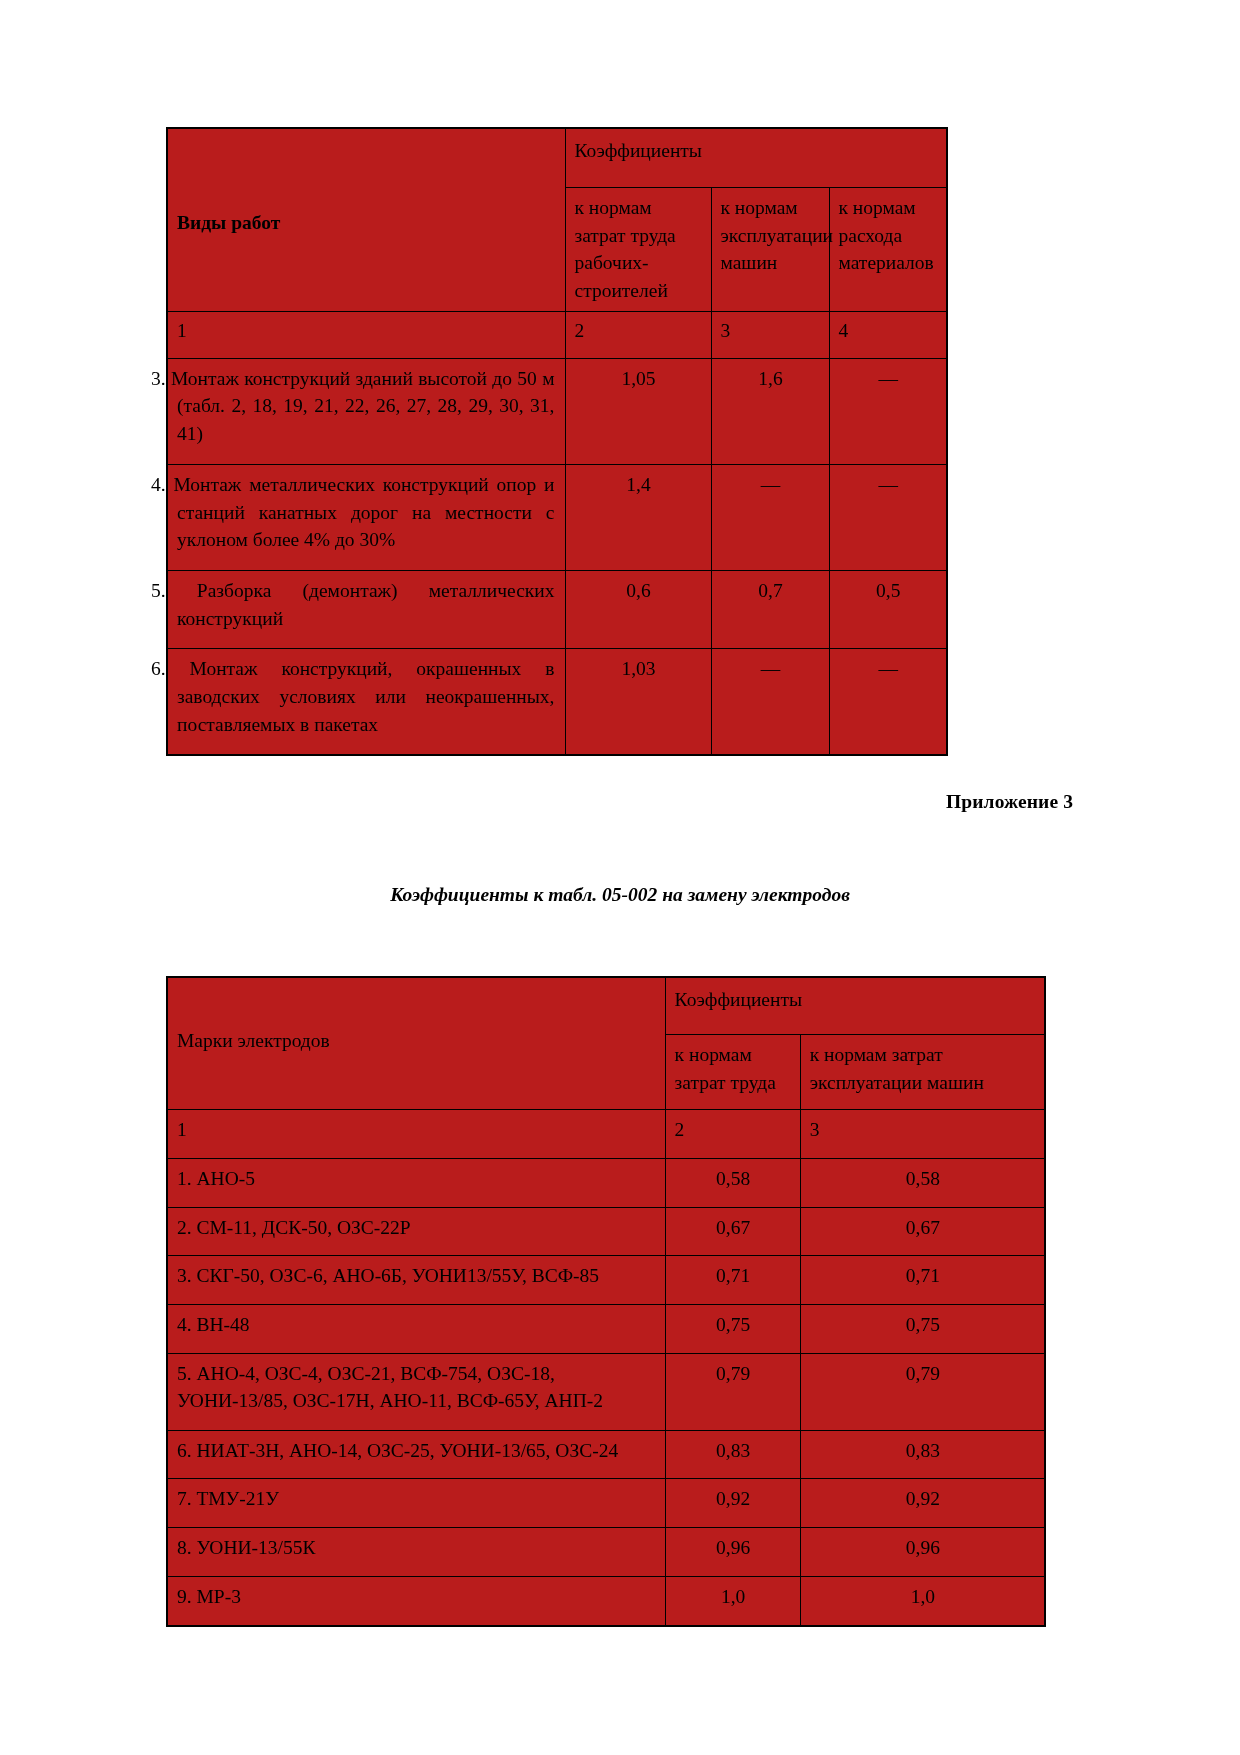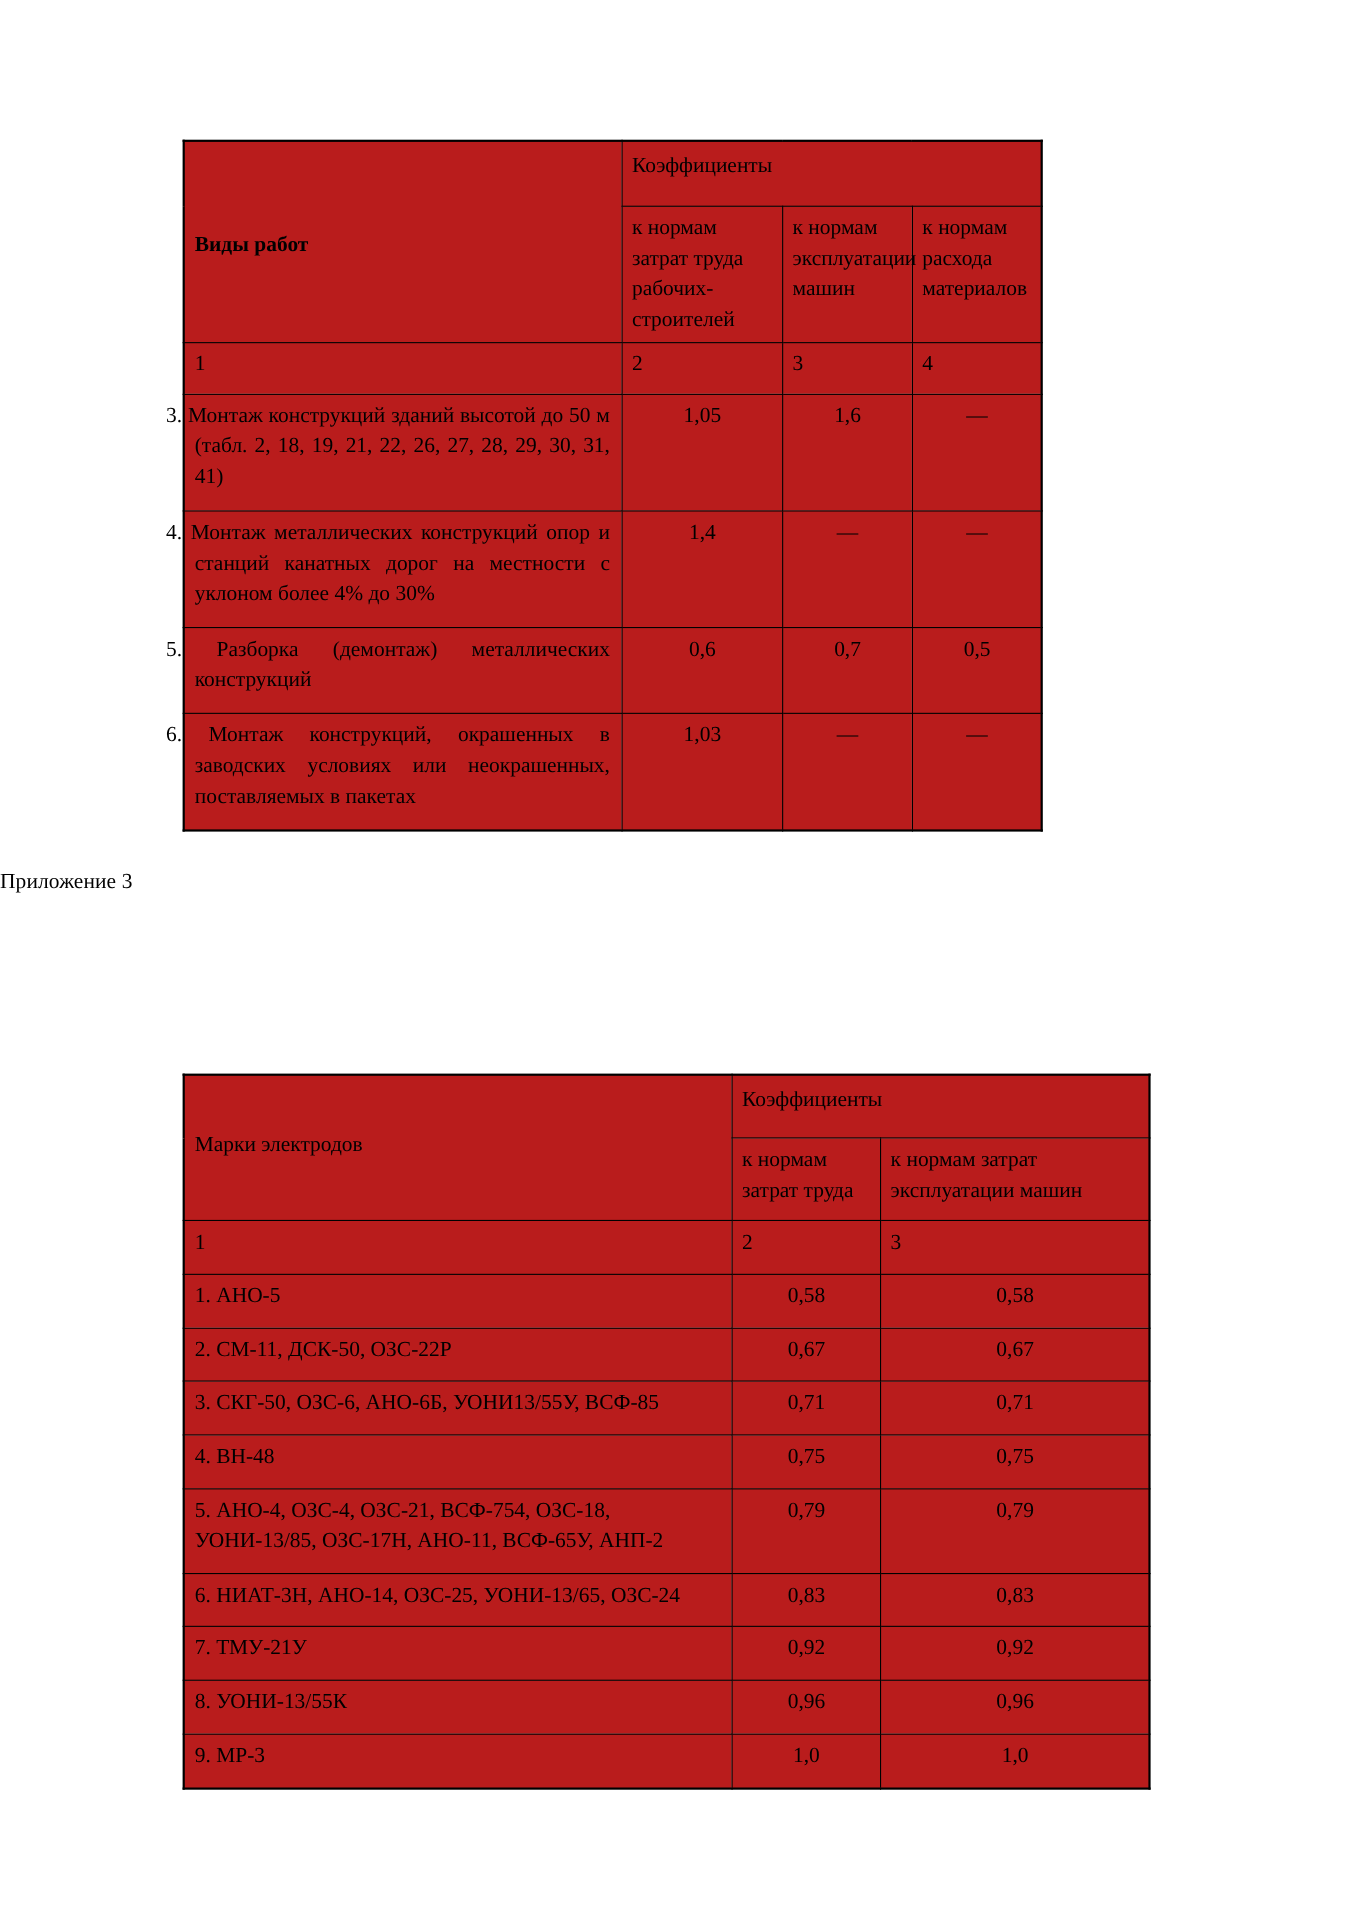--- a/index.html
+++ b/index.html
@@ -84,22 +84,22 @@
     padding-left: 26px;
     text-indent: -26px;
   }
 
   
   #appendix-label {
     position: absolute;
     left: 0;
     top: 791px;
     width: 1073px;
-    text-align: left;
-    font-weight: normal;
+    text-align: right;
+    font-weight: bold;
     font-size: 19.5px;
     letter-spacing: 0.1px;
   }
   #subtitle {
     position: absolute;
     left: 0;
     top: 884px;
     width: 1240px;
     text-align: center;
     font-weight: bold;
@@ -190,20 +190,21 @@
         <td class="body-text hang">6. Монтаж конструкций, окрашенных в заводских условиях или неокрашенных, поставляемых в пакетах</td>
         <td class="body-val">1,03</td>
         <td class="body-val">—</td>
         <td class="body-val">—</td>
       </tr>
     </tbody>
   </table>
 
   <div id="appendix-label">Приложение 3</div>
 
+  <div id="subtitle">Коэффициенты к табл. 05-002 на замену электродов</div>
 
   <table class="doc-table" id="table2">
     <colgroup>
       <col class="col-a">
         <col class="col-b">
         <col class="col-c">
     </colgroup>
     <tbody>
       <tr>
         <td class="hdr-name" rowspan="2">Марки электродов</td>

